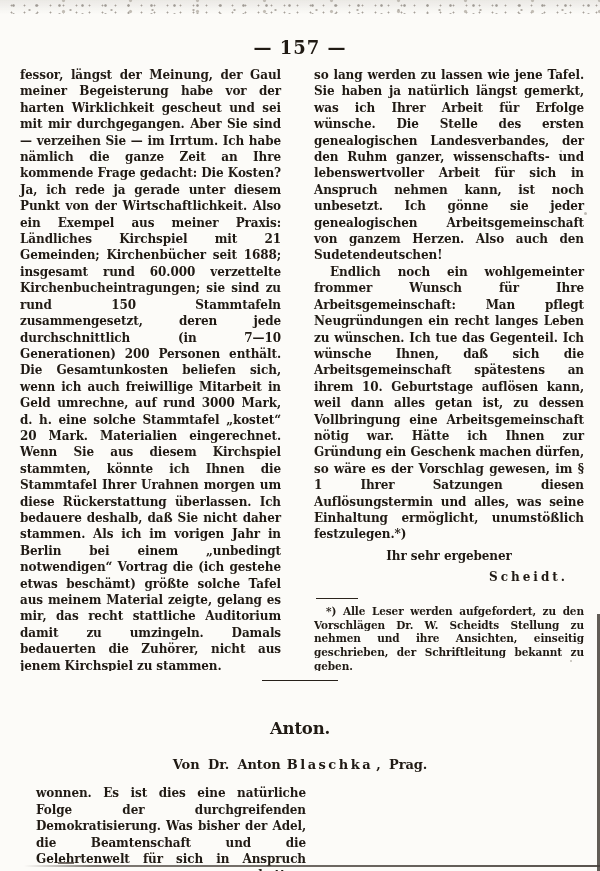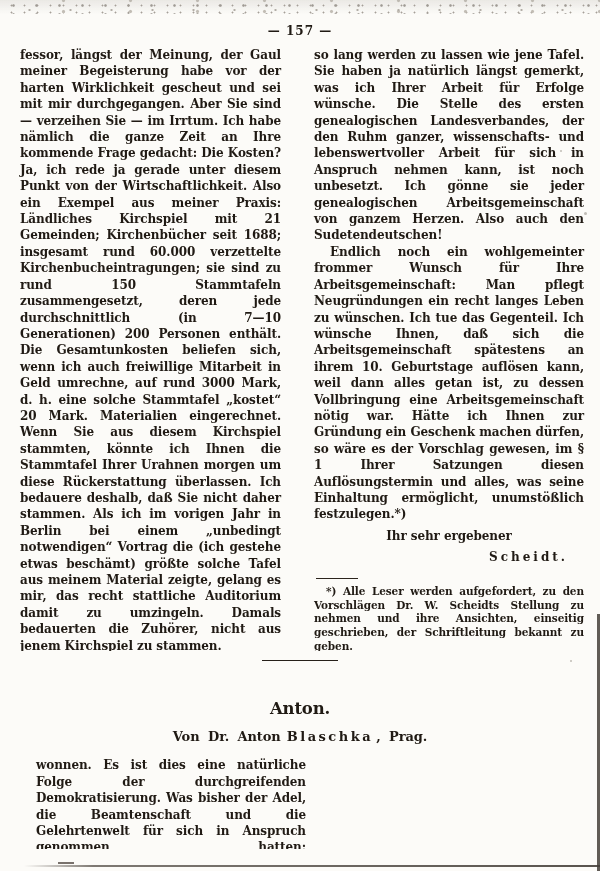--- a/index.html
+++ b/index.html
@@ -20,22 +20,22 @@
       radial-gradient(circle, #8d8881 0 .8px, transparent 1.7px),
       radial-gradient(circle, #a6a199 0 .7px, transparent 1.5px),
       radial-gradient(circle, #b9b4ab 0 1px, transparent 2.1px),
       radial-gradient(circle, #968f87 0 .6px, transparent 1.3px);
     background-size:100% 100%, 23px 9px, 41px 12px, 67px 11px, 13px 7px;
     background-position:0 0, 2px 1px, 9px 4px, 30px 6px, 5px 2px;
     opacity:.85;
   }
   .speck{position:absolute;background:#8f897f;border-radius:50%;opacity:.55;}
   .page-number{
-    text-align:center;font-weight:bold;font-size:12px;
-    padding-top:24px;letter-spacing:1px;
+    text-align:center;font-weight:bold;font-size:18px;
+    padding-top:24px;letter-spacing:1px;margin-top:13px;
   }
   .cols{display:flex;padding-left:20px;padding-right:20px;gap:17px;}
   .cols.first{margin-top:9px;height:604px;overflow:hidden;}
   .cols.second{margin-top:12px;height:92px;overflow:hidden;}
   .col{flex:none;}
   .col.left{width:261px;}
   .col.right{width:270px;margin-left:16px;}
   p{
     margin:0;font-size:12px;line-height:16.4px;font-weight:bold;
     text-align:justify;letter-spacing:-.1px;
@@ -48,21 +48,21 @@
     letter-spacing:3px;margin-top:5px;
   }
   .fn-rule{width:42px;border-top:1.5px solid #2b241d;margin:12px 0 6px 2px;}
   .footnote{font-size:10.5px;line-height:13.9px;text-indent:12px;}
   .divider{width:76px;border-top:1.5px solid #26201a;margin:9px auto 0;}
   .title{
     margin:13px 12px 0;text-align:center;
     font-size:16.5px;line-height:23px;font-weight:bold;letter-spacing:-.2px;
   }
   .byline{
-    margin-top:9px;text-align:center;text-align-last:center;
+    margin-top:17px;text-align:center;text-align-last:center;
     font-size:13px;font-weight:bold;word-spacing:4px;
   }
   .byline .name{letter-spacing:2.5px;margin:0 3px 0 6px;}
   
   .scan-bottom-line{
     position:absolute;bottom:4px;left:24px;right:0;height:2px;
     background:linear-gradient(90deg, rgba(72,65,58,0) 0, rgba(72,65,58,.7) 12%, rgba(60,54,48,.85) 100%);
   }
   .scan-bottom-dash{position:absolute;bottom:7px;left:58px;width:16px;height:2.5px;background:#57504a;opacity:.8;}
   .scan-right-bar{position:absolute;right:0;top:614px;bottom:0;width:3px;background:#454039;opacity:.85;}

